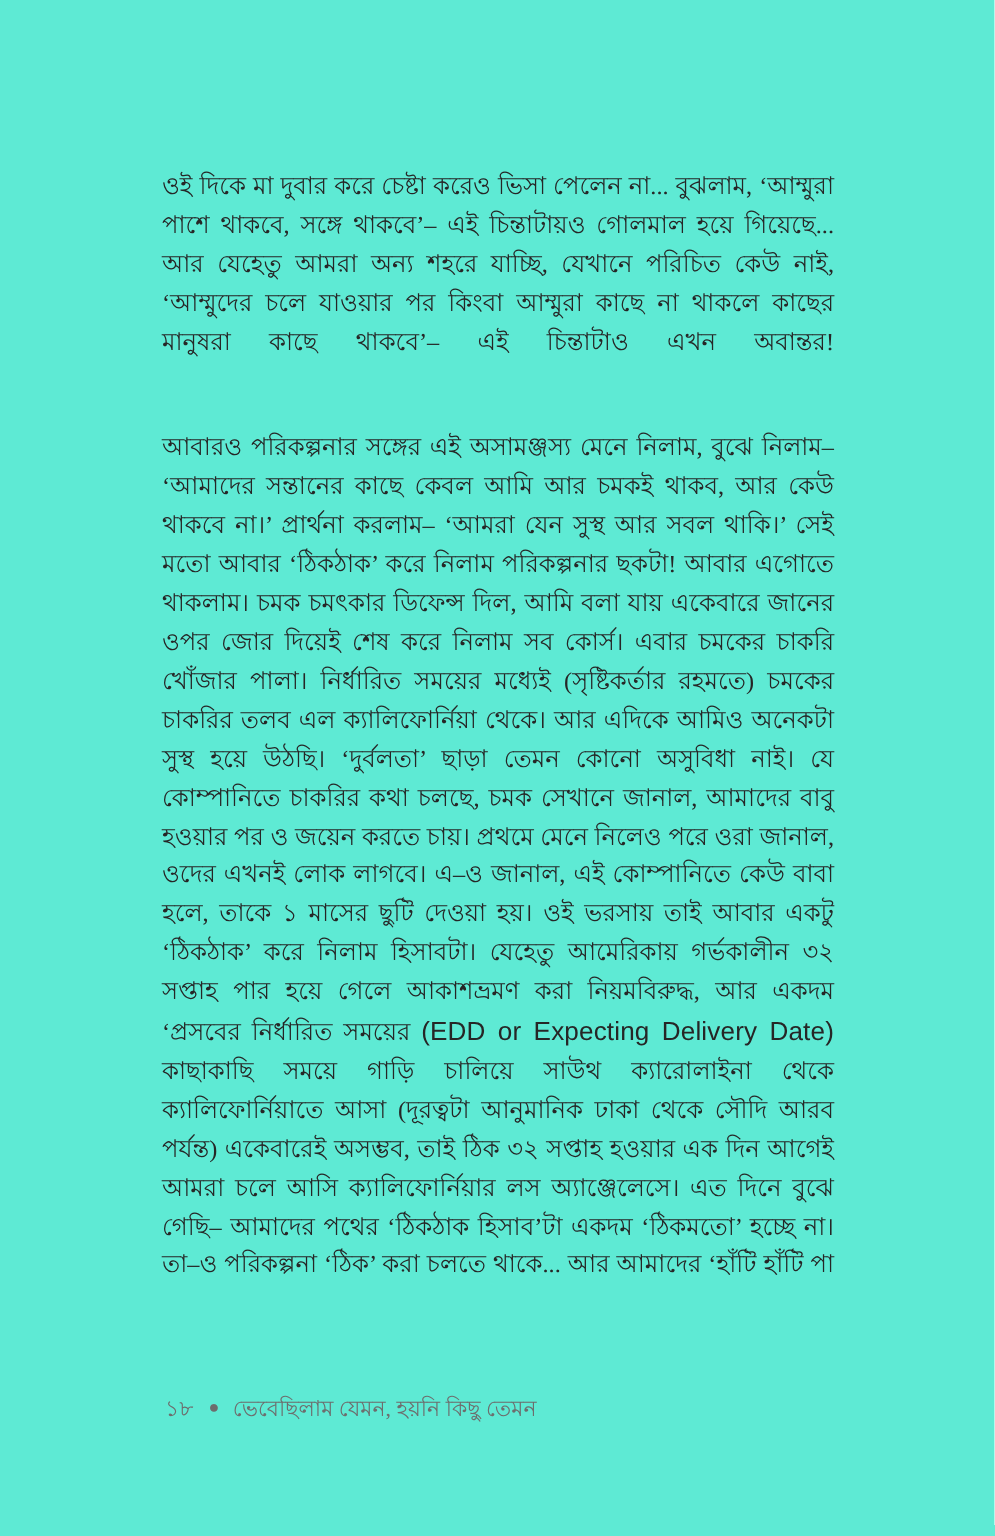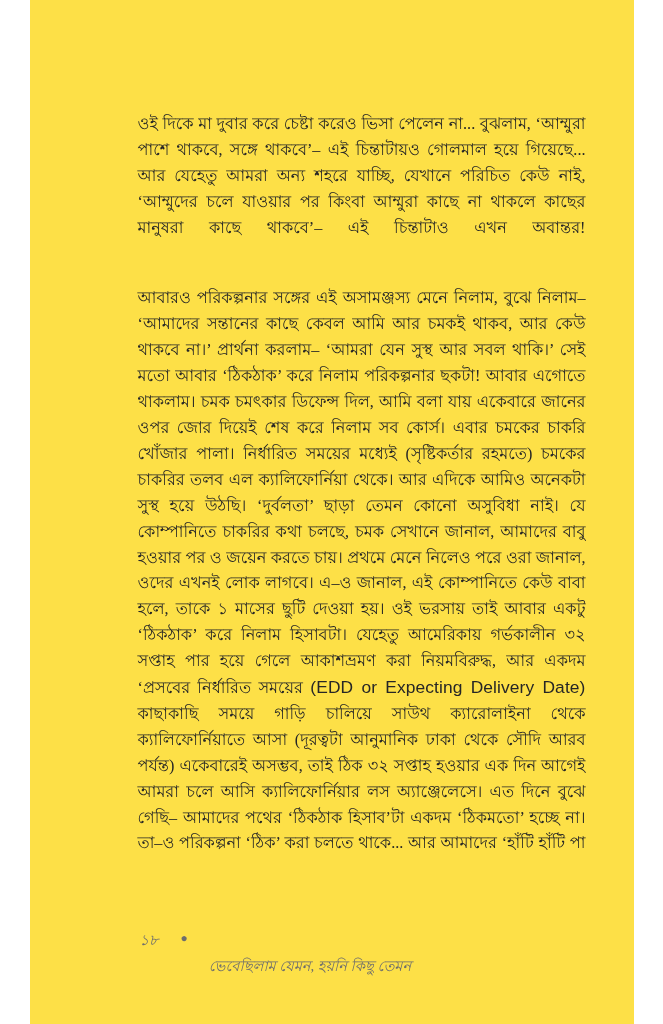--- a/index.html
+++ b/index.html
@@ -9,24 +9,24 @@
     background: #ffffff;
   }
 
   body {
     font-family: "Liberation Serif", "DejaVu Serif", serif;
     -webkit-font-smoothing: antialiased;
   }
 
   .page {
     position: relative;
-    width: 604px;
+    width: 663px;
     height: 1024px;
     margin: 0 auto;
-    background: #fde047;
+    background: #5eead4;
     overflow: hidden;
     box-sizing: border-box;
   }
 
   
   .text-block {
     position: absolute;
     left: 108px;
     top: 112px;
     width: 448px;
@@ -64,45 +64,43 @@
     font-size: 17.4px;
     letter-spacing: 0.1px;
   }
 
   
   .footer {
     position: absolute;
     left: 110px;
     top: 930px;
     display: flex;
-    align-items: flex-start;
-    gap: 16px;
+    align-items: center;
+    gap: 4px;
     font-family: "Liberation Serif", "DejaVu Serif", serif;
     font-size: 14.6px;
     line-height: 20px;
     color: #6d6d6d;
     white-space: nowrap;
-    font-style: italic;
   }
 
   .footer-page-number {
     color: #6d6d6d;
   }
 
   .footer-sep {
     margin: 0 5px 0 6px;
     color: #6d6d6d;
     font-size: 12px;
     position: relative;
     top: -2px;
   }
 
   .footer-title {
     color: #6d6d6d;
-    margin-top: 26px;
   }
 </style>
 </head>
 <body>
 
 <div class="page">
 
   <div class="text-block">
 
     <p class="para">ওই দিকে মা দুবার করে চেষ্টা করেও ভিসা পেলেন না... বুঝলাম, ‘আম্মুরা পাশে থাকবে, সঙ্গে থাকবে’– এই চিন্তাটায়ও গোলমাল হয়ে গিয়েছে... আর যেহেতু আমরা অন্য শহরে যাচ্ছি, যেখানে পরিচিত কেউ নাই, ‘আম্মুদের চলে যাওয়ার পর কিংবা আম্মুরা কাছে না থাকলে কাছের মানুষরা কাছে থাকবে’– এই চিন্তাটাও এখন অবান্তর!</p>

